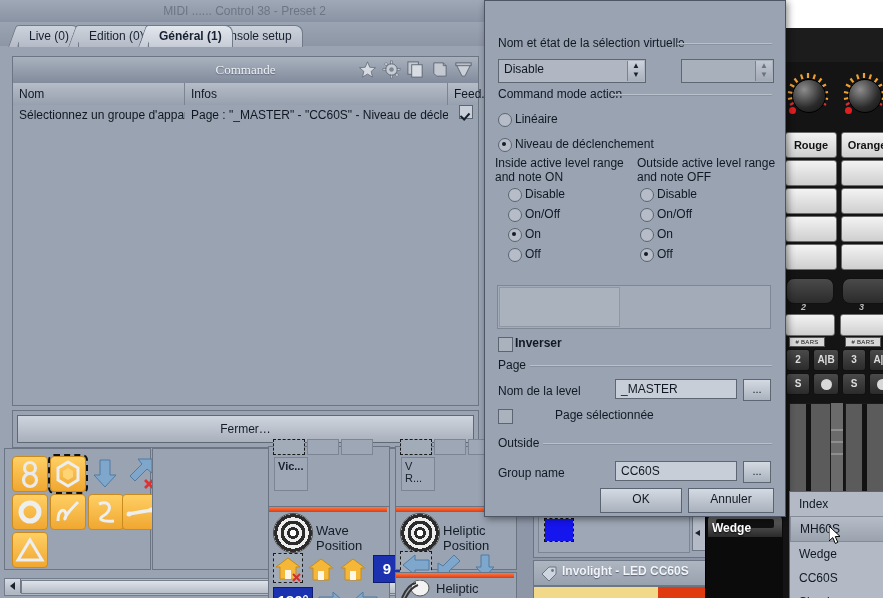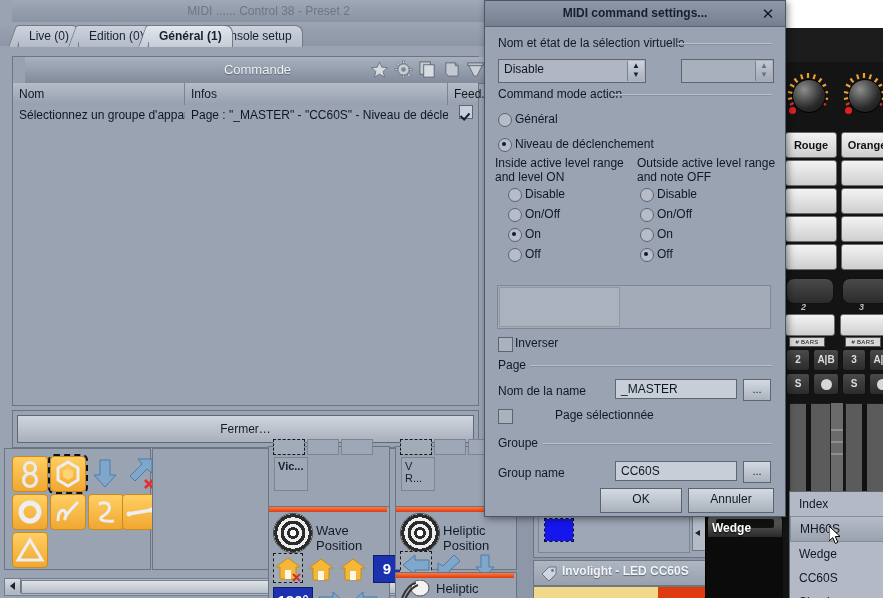--- a/index.html
+++ b/index.html
@@ -6,23 +6,23 @@
   body{
     width:883px;height:598px;overflow:hidden;position:relative;
     font-family:"Liberation Sans",sans-serif;font-size:12px;
     background:#8e97a8;color:#1b2430;
   }
   .abs{position:absolute;}
 
   
   #app-window{left:0;top:0;width:489px;height:598px;background:#9aa3b2;
     border-right:1px solid #5e6878;}
-  #app-titlebar{left:12px;top:0;width:489px;height:22px;
+  #app-titlebar{left:0;top:0;width:489px;height:22px;
     background:linear-gradient(#9fa8b6,#8a93a3);
-    border-bottom:1px solid #79828f;padding-left:12px;}
+    border-bottom:1px solid #79828f;}
   #app-title{width:489px;text-align:center;line-height:22px;font-size:12px;
     color:#6d7684;}
 
   
   #tabrow{left:0;top:22px;width:489px;height:24px;
     background:linear-gradient(#9ba4b2,#8d96a5);}
   .tab{position:absolute;top:3px;height:21px;line-height:20px;padding:0 10px;
     background:linear-gradient(#cdd3dc,#b4bbc7);
     border:1px solid #707a88;border-bottom:none;
     border-radius:3px 8px 0 0;font-size:12px;color:#172030;
@@ -30,23 +30,23 @@
   .tab.active{background:linear-gradient(#e3e7ee,#c6ccd6);font-weight:bold;z-index:3;}
   .tab:before{content:"";position:absolute;left:-7px;bottom:0;width:8px;height:21px;
     background:linear-gradient(#cdd3dc,#b4bbc7);
     border-left:1px solid #707a88;border-top:1px solid #707a88;
     transform:skewX(-20deg);border-radius:3px 0 0 0;}
   .tab.active:before{background:linear-gradient(#e3e7ee,#c6ccd6);}
 
   
   #cmd-panel{left:12px;top:56px;width:465px;height:348px;
     background:#99a2b1;border:1px solid #6c7583;}
-  #cmd-header{left:12px;top:0;width:465px;height:26px;
+  #cmd-header{left:0;top:0;width:465px;height:26px;
     background:linear-gradient(#a9b1be,#818b9b);
-    border-bottom:1px solid #6c7583;}
+    border-bottom:1px solid #6c7583;font-family:Liberation Serif, serif;}
   #cmd-header-title{width:465px;text-align:center;line-height:26px;
     font-size:13px;color:#eef1f6;text-shadow:0 1px 1px #5a6272;}
   .hdr-icons{position:absolute;right:5px;top:3px;display:flex;gap:5px;align-items:center;}
   .hdr-ico{width:19px;height:19px;display:block;}
 
   #cmd-cols{left:0;top:26px;width:465px;height:22px;
     background:linear-gradient(#b6bdc9,#97a0ae);border-bottom:1px solid #6c7583;}
   .colcell{position:absolute;top:0;height:22px;line-height:22px;font-size:12px;
     padding-left:6px;color:#101822;border-right:1px solid #7b8492;box-sizing:border-box;}
   #cmd-rows{left:0;top:48px;width:465px;height:299px;background:#9aa3b2;}
@@ -506,47 +506,43 @@
     <div class="abs" style="left:0;top:26px;width:12px;height:2px;background:#8e8e8e;"></div>
     <div class="abs" style="left:0;top:38px;width:12px;height:2px;background:#8e8e8e;"></div>
     <div class="abs" style="left:0;top:50px;width:12px;height:2px;background:#8e8e8e;"></div>
   </div>
   <div class="abs" style="left:0;top:0;width:100px;height:62px;background:#1c1c1c;"></div>
 </div>
 
 <div class="abs" style="left:784px;top:0;width:99px;height:28px;background:#ffffff;"></div>
 
 <div class="abs" id="dlg">
-  <div class="abs" id="dlg-title">
-    <div id="dlg-title-text">MIDI command settings...</div>
-    <div id="dlg-close">✕</div>
-  </div>
 
   <div class="sec-label" style="left:13px;top:35px;">Nom et état de la sélection virtuelle</div>
   <div class="sec-rule" style="left:192px;top:42px;width:95px;"></div>
 
   <div class="combo" style="left:13px;top:58px;width:146px;height:22px;">
     <div class="combo-txt">Disable</div>
     <div class="spin">▲<br>▼</div>
   </div>
   <div class="combo" style="left:196px;top:58px;width:91px;height:22px;background:#a8b0bb;">
     <div class="combo-txt"></div>
     <div class="spin" style="background:linear-gradient(#c2c8d2,#a2aab6);color:#6a7380;">▲<br>▼</div>
   </div>
 
   <div class="sec-label" style="left:13px;top:86px;">Command mode action</div>
   <div class="sec-rule" style="left:126px;top:93px;width:161px;"></div>
 
   <div class="radio" style="left:13px;top:112px;"></div>
-  <div class="rlabel" style="left:30px;top:111px;">Général</div>
+  <div class="rlabel" style="left:30px;top:111px;">Linéaire</div>
   <div class="radio on" style="left:13px;top:137px;"></div>
   <div class="rlabel" style="left:30px;top:136px;">Niveau de déclenchement</div>
 
   <div class="sec-label" style="left:10px;top:155px;">Inside active level range</div>
-  <div class="sec-label" style="left:10px;top:169px;">and level ON</div>
+  <div class="sec-label" style="left:10px;top:169px;">and note ON</div>
   <div class="radio" style="left:23px;top:187px;"></div>
   <div class="rlabel" style="left:40px;top:186px;">Disable</div>
   <div class="radio" style="left:23px;top:207px;"></div>
   <div class="rlabel" style="left:40px;top:206px;">On/Off</div>
   <div class="radio on" style="left:23px;top:227px;"></div>
   <div class="rlabel" style="left:40px;top:226px;">On</div>
   <div class="radio" style="left:23px;top:247px;"></div>
   <div class="rlabel" style="left:40px;top:246px;">Off</div>
 
   <div class="sec-label" style="left:152px;top:155px;">Outside active level range</div>
@@ -554,33 +550,33 @@
   <div class="radio" style="left:155px;top:187px;"></div>
   <div class="rlabel" style="left:172px;top:186px;">Disable</div>
   <div class="radio" style="left:155px;top:207px;"></div>
   <div class="rlabel" style="left:172px;top:206px;">On/Off</div>
   <div class="radio" style="left:155px;top:227px;"></div>
   <div class="rlabel" style="left:172px;top:226px;">On</div>
   <div class="radio on" style="left:155px;top:247px;"></div>
   <div class="rlabel" style="left:172px;top:246px;">Off</div>
 
   <div class="chk" style="left:13px;top:336px;"></div>
-  <div class="rlabel" style="left:30px;top:335px;">Inverser</div>
+  <div class="rlabel" style="left:30px;top:335px;font-weight:bold;">Inverser</div>
 
   <div class="sec-label" style="left:13px;top:357px;">Page</div>
   <div class="sec-rule" style="left:45px;top:364px;width:242px;"></div>
 
-  <div class="sec-label" style="left:13px;top:383px;">Nom de la name</div>
+  <div class="sec-label" style="left:13px;top:383px;">Nom de la level</div>
   <div class="txtfield" style="left:130px;top:378px;width:122px;height:20px;">_MASTER</div>
   <div class="dotbtn" style="left:258px;top:378px;width:26px;height:20px;line-height:18px;">...</div>
 
   <div class="chk" style="left:13px;top:408px;"></div>
   <div class="rlabel" style="left:30px;top:407px;margin-left:40px;">Page sélectionnée</div>
 
-  <div class="sec-label" style="left:13px;top:435px;">Groupe</div>
+  <div class="sec-label" style="left:13px;top:435px;">Outside</div>
   <div class="sec-rule" style="left:58px;top:442px;width:229px;"></div>
 
   <div class="sec-label" style="left:13px;top:465px;">Group name</div>
   <div class="txtfield" style="left:130px;top:460px;width:122px;height:20px;">CC60S</div>
   <div class="dotbtn" style="left:258px;top:460px;width:26px;height:20px;line-height:18px;">...</div>
 
   <div class="dlgbtn2" style="left:115px;top:487px;width:80px;height:23px;">OK</div>
   <div class="dlgbtn2" style="left:203px;top:487px;width:84px;height:23px;">Annuler</div>
 </div>
 

